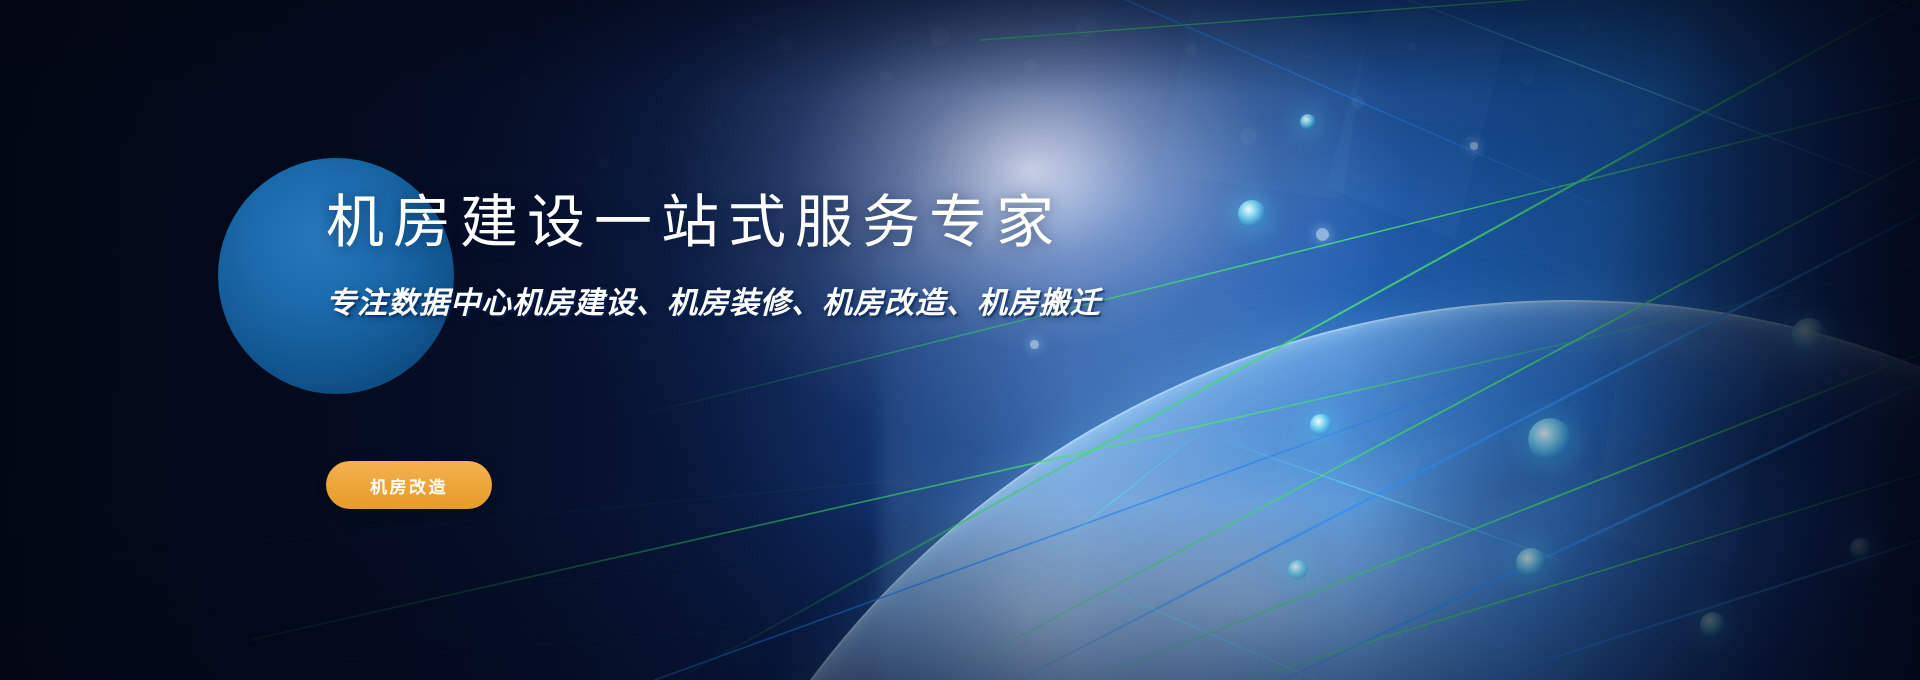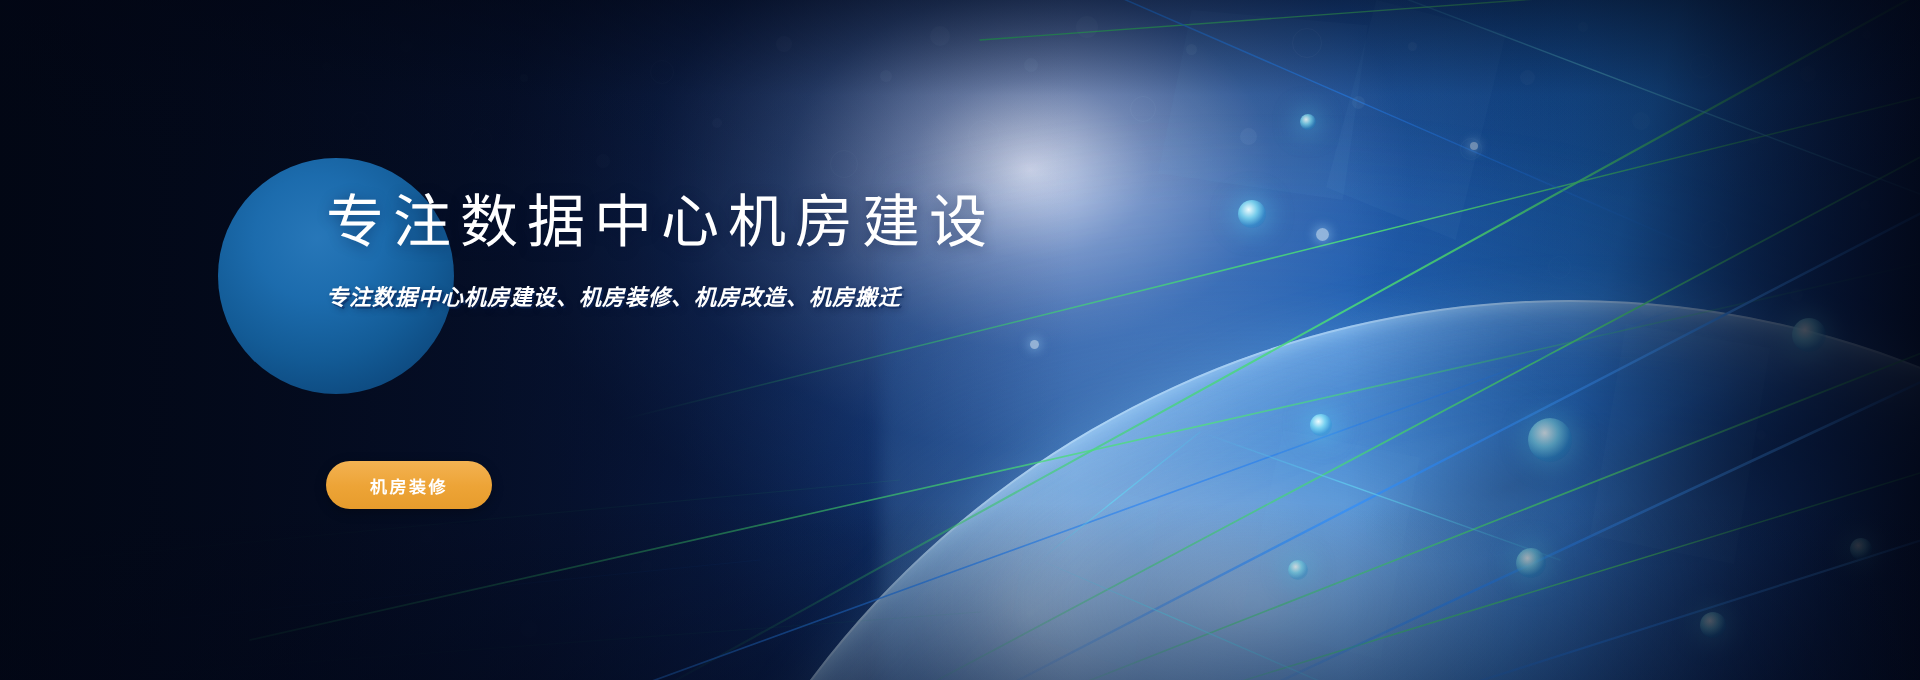--- a/index.html
+++ b/index.html
@@ -268,21 +268,21 @@
     letter-spacing: 9px;
     white-space: nowrap;
     text-shadow: 0 2px 14px rgba(2,16,48,0.45);
   }
 
   .subheadline {
     position: absolute;
     top: 286px;
     left: 0;
     margin: 0;
-    font-size: 22px;
+    font-size: 30px;
     line-height: 1.1;
     font-weight: 700;
     font-style: italic;
     color: #ffffff;
     letter-spacing: 1px;
     white-space: nowrap;
     text-shadow:
        2px 2px 0 rgba(10,38,96,0.55),
        3px 3px 6px rgba(4,18,54,0.45);
   }
@@ -476,21 +476,21 @@
   </div>
 
   <div class="bg-vignette-left"></div>
   <div class="bg-vignette-right"></div>
   <div class="bg-vignette-top"></div>
 
   <div class="accent-circle"></div>
 
   <div class="content">
 
-    <h1 class="headline">专注数据中心机房建设</h1>
+    <h1 class="headline">机房建设一站式服务专家</h1>
 
     <h2 class="subheadline">专注数据中心机房建设、机房装修、机房改造、机房搬迁</h2>
 
 
-    <button class="cta-button">机房装修</button>
+    <button class="cta-button">机房改造</button>
 
   </div>
 </div>
 
 </body></html>

